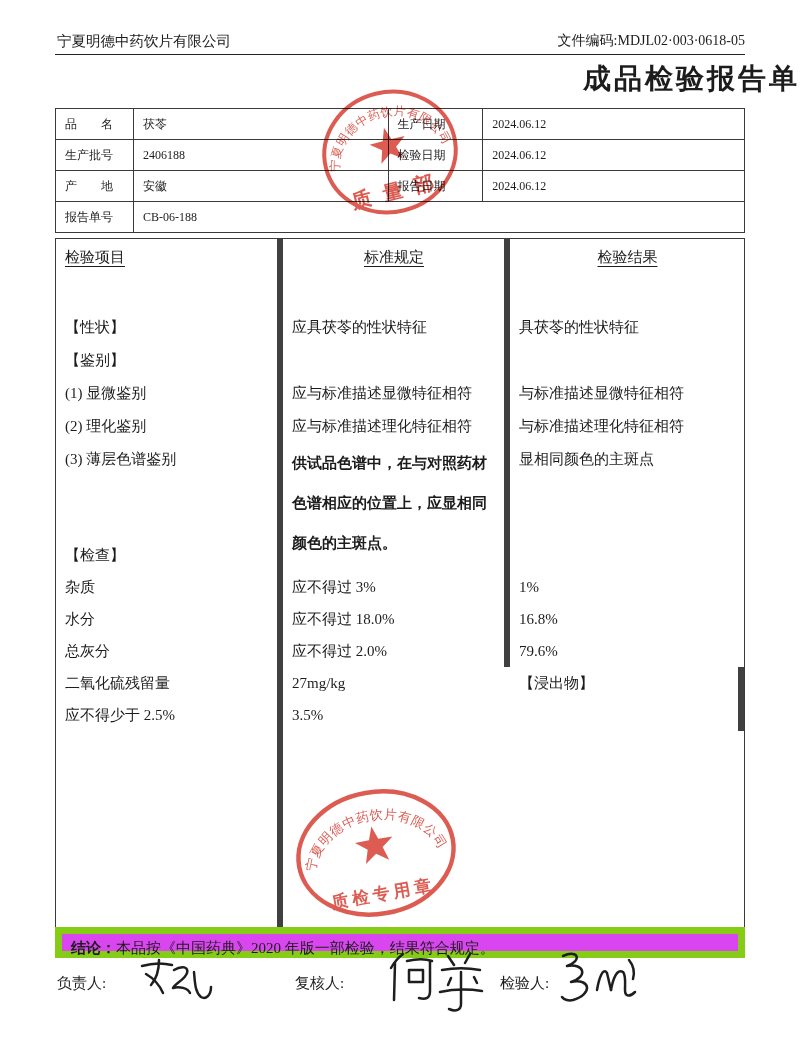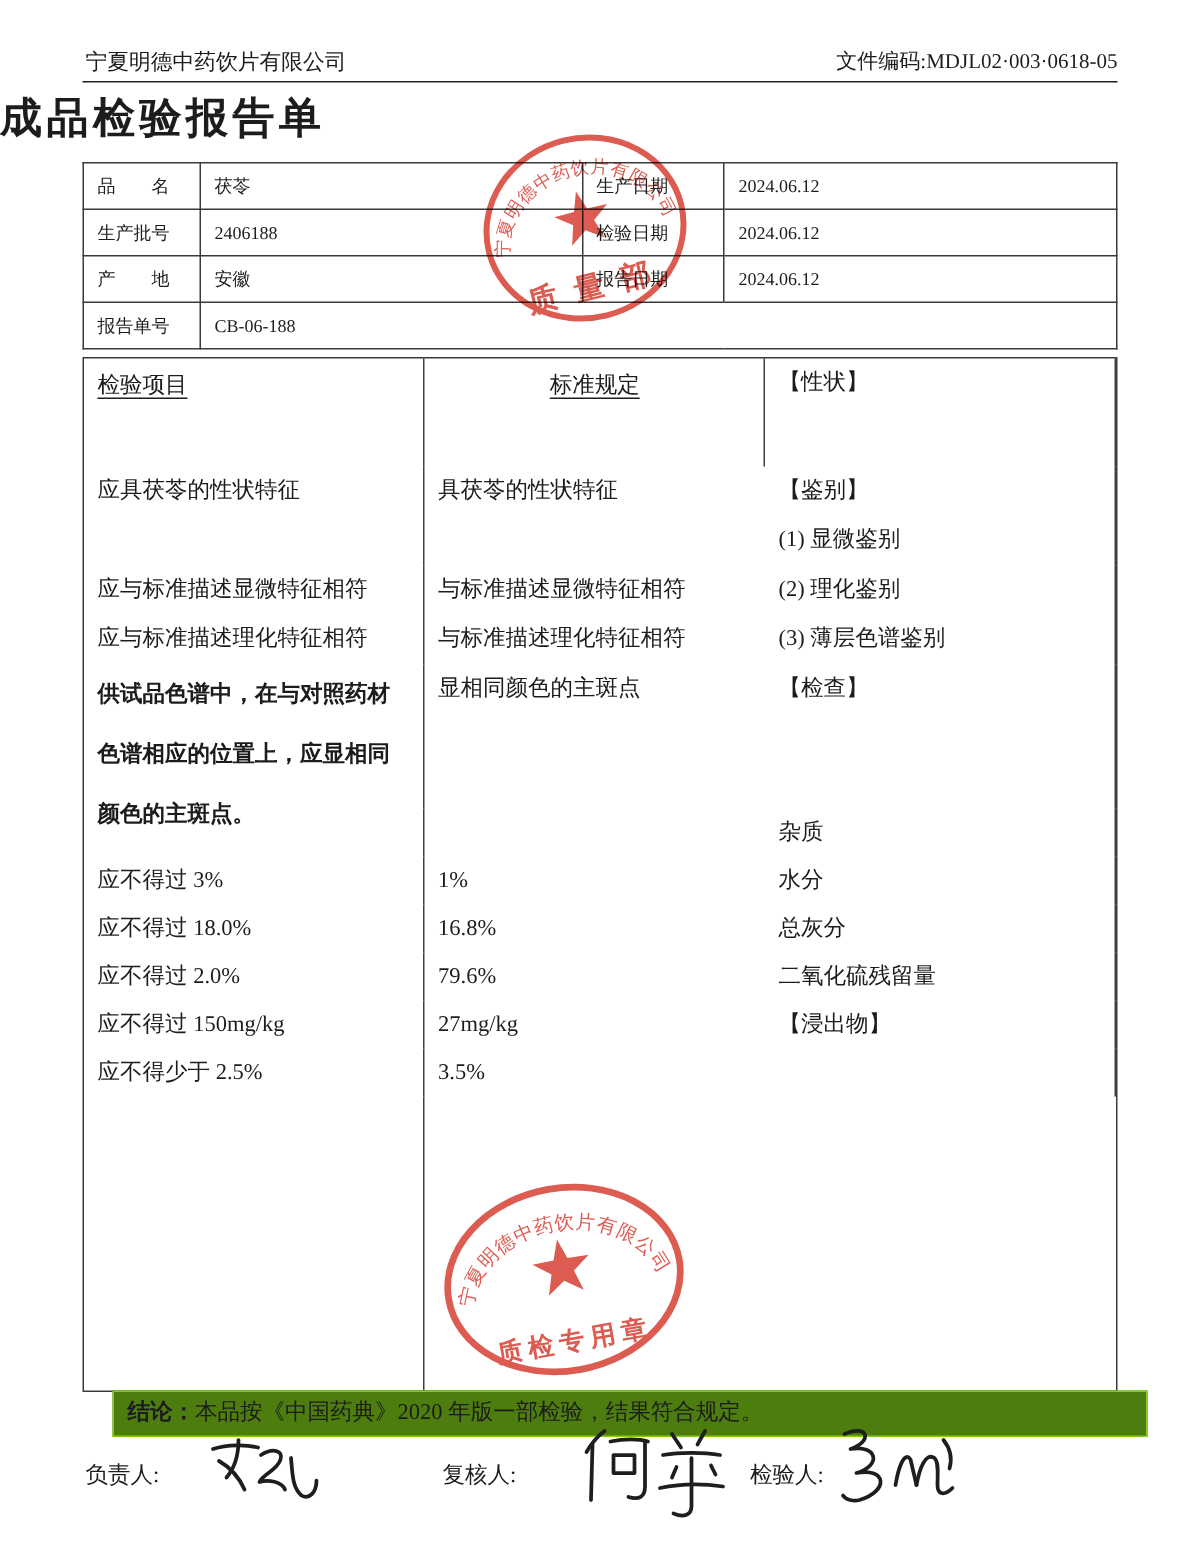--- a/index.html
+++ b/index.html
@@ -12,53 +12,52 @@
     font-family: "Liberation Serif", "DejaVu Serif", serif;
     color: #1c1c1c;
     overflow: hidden;
   }
   
   .hdr-company { position:absolute; left:57px; top:32px; font-size:14.5px; }
   .hdr-code { position:absolute; right:55px; top:32px; font-size:14px; }
   .hdr-line { position:absolute; left:55px; top:54px; width:690px; border-top:1.6px solid #222; }
   .doc-title {
     position:absolute; left:0; top:60px; width:800px;
-    text-align:left; font-size:28px; font-weight:bold; letter-spacing:3px;
+    text-align:right; font-size:28px; font-weight:bold; letter-spacing:3px;
   }
   
   table.info {
     position:absolute; left:55px; top:108px; width:690px;
     border-collapse: collapse; font-size:12px;
   }
   table.info td { border:1px solid #3a3a3a; height:31px; padding:0 0 0 9px; vertical-align:middle; }
   td.lab1 { width:78px; }
   td.val1 { width:255px; }
   td.lab2 { width:95px; }
   td.val2 { width:262px; }
   
   .insp {
     position:absolute; left:55px; top:238px; width:690px; height:690px;
     border:1px solid #3a3a3a;
     display:grid;
     grid-template-columns: 227px 227px 234px;
     grid-template-rows: 72px 33px 33px 33px 33px 96px 32px 32px 32px 32px 32px 32px 1fr;
     font-size:15px;
   }
-  .insp .c1, .insp .c2 { border-right:1px solid #404040; }
+  .insp .c1, .insp .c2 { border-right:6px solid #404040; }
   .insp .cell { padding:6px 8px 0 9px; line-height:20px; }
   .insp .hcell { padding-top:8px; }
   .insp .hc { text-align:center; }
   .insp .u { text-decoration:underline; text-underline-offset:4px; }
   .insp .wrap2 { line-height:40px; padding-top:0;font-weight:bold; }
   
   .conclusion {
     position:absolute; left:55px; top:927px; width:690px; height:31px;
-    border:1px solid #84cc16; font-size:15px; line-height:29px; padding-left:9px;
-    background:#4d7c0f;
-    margin-left:20px;
+    border:7px solid #84cc16; font-size:15px; line-height:29px; padding-left:9px;
+    background:#d946ef;
   }
   .conclusion b { font-weight:bold; }
   
   .sig-label { position:absolute; font-size:15px; }
   .sig-svg { position:absolute; }
   .sig-svg path { fill:none; stroke:#1e1e1e; stroke-width:2.5; stroke-linecap:round; stroke-linejoin:round; }
   
   .stamp { position:absolute; mix-blend-mode:multiply; opacity:0.88; }
 </style>
 </head>
@@ -94,20 +93,21 @@
     <tr>
       <td class="lab1">报告单号</td>
       <td colspan="3">CB-06-188</td>
     </tr>
   </tbody>
     </table>
 
   <div class="insp">
     <div class="cell hcell c1"><span class="u">检验项目</span></div>
     <div class="cell hcell hc c2"><span class="u">标准规定</span></div>
+    <div class="cell hcell hc"><span class="u">检验结果</span></div>
 
     <div class="cell c1">【性状】</div>
     <div class="cell c2">应具茯苓的性状特征</div>
     <div class="cell">具茯苓的性状特征</div>
 
     <div class="cell c1">【鉴别】</div>
     <div class="cell c2"></div>
     <div class="cell"></div>
 
     <div class="cell c1">(1) 显微鉴别</div>
@@ -132,21 +132,20 @@
 
     <div class="cell c1">水分</div>
     <div class="cell c2">应不得过 18.0%</div>
     <div class="cell">16.8%</div>
 
     <div class="cell c1">总灰分</div>
     <div class="cell c2">应不得过 2.0%</div>
     <div class="cell">79.6%</div>
 
     <div class="cell c1">二氧化硫残留量</div>
-    <div class="cell c2">应不得过 150mg/kg</div>
     <div class="cell">27mg/kg</div>
 
     <div class="cell c1">【浸出物】</div>
     <div class="cell c2">应不得少于 2.5%</div>
     <div class="cell">3.5%</div>
 
     <div class="cell c1"></div>
     <div class="cell c2"></div>
     <div class="cell"></div>
   </div>

